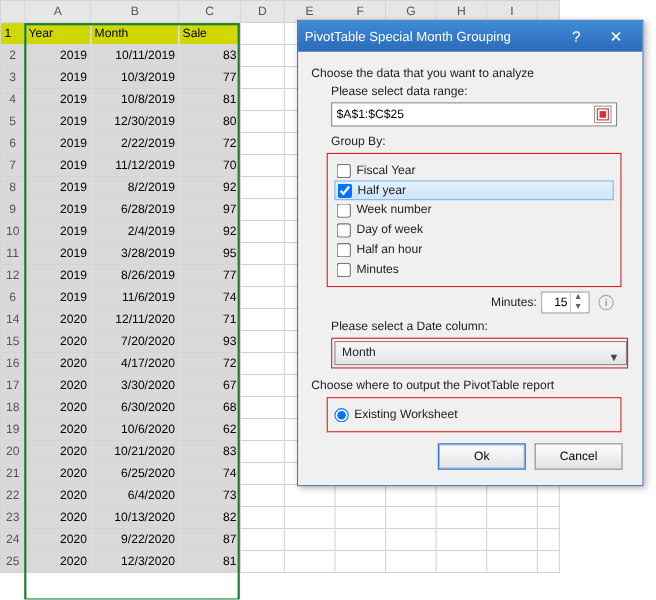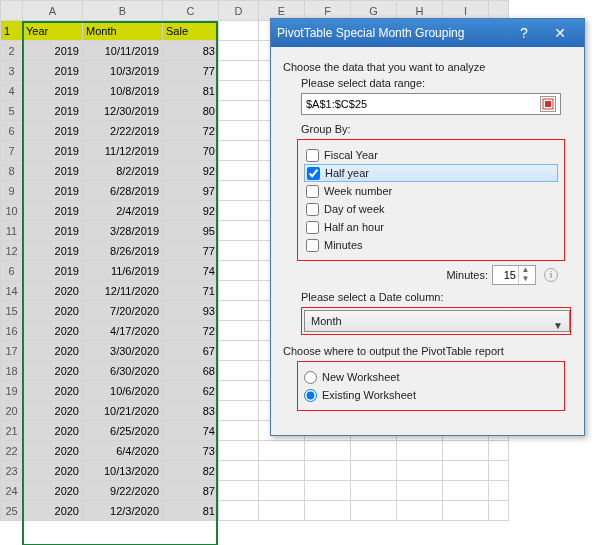--- a/index.html
+++ b/index.html
@@ -489,23 +489,23 @@
     <div class="indent redbox" style="width:270px;">
       <div class="select">
         <span>Month</span>
         <span class="caret">▼</span>
       </div>
     </div>
 
     <div class="section-lbl" style="margin-top:10px">Choose where to output the PivotTable report</div>
     <div class="out-box">
       <label class="radio">
-          <input type="radio" name="out" style="">
-          <span>New Worksheet</span>
-        </label>
-      <label class="radio">
           <input type="radio" name="out" checked="" style="">
           <span>Existing Worksheet</span>
         </label>
     </div>
 
+    <div class="btnrow">
+      <button class="btn primary">Ok</button>
+      <button class="btn">Cancel</button>
+    </div>
   </div>
 </div>
 
 </body></html>

